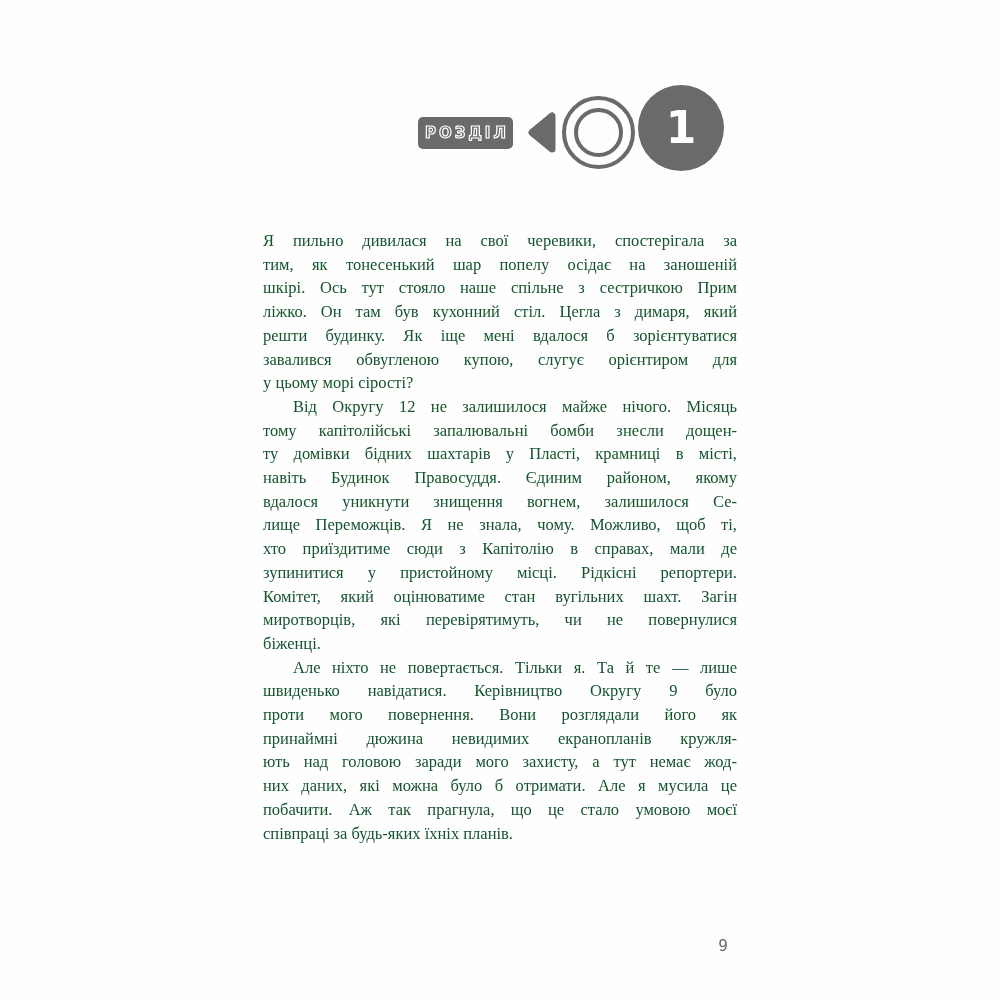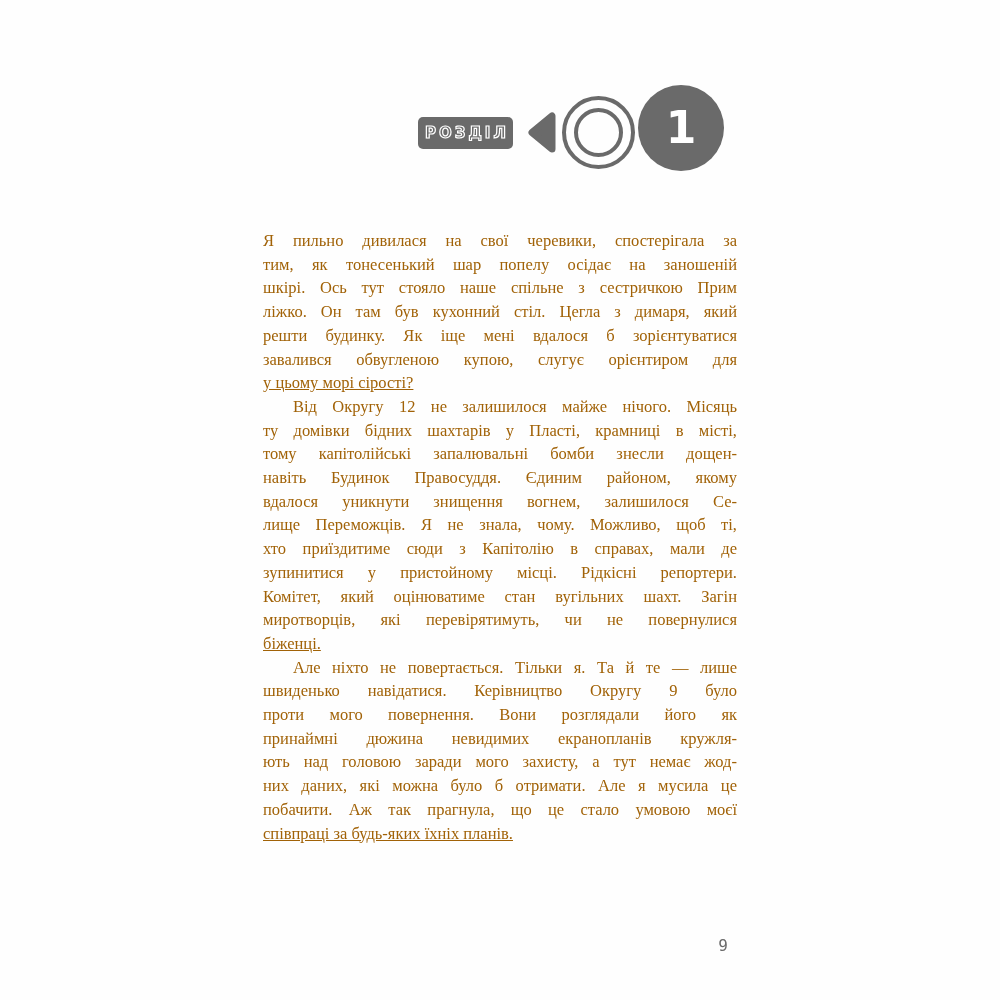--- a/index.html
+++ b/index.html
@@ -70,25 +70,25 @@
 
   
   .text-block {
     position: absolute;
     left: 263px; top: 229px;
     width: 474px;
   }
   .line {
     font-size: 16.5px;
     line-height: 23.7px;
-    color: #a16207;
+    color: #14532d;
     text-align: justify;
     text-align-last: justify;
   }
-  .line.last { text-align-last: auto; text-decoration: underline; }
+  .line.last { text-align-last: auto; }
   .line.indent { text-indent: 30px; }
 
   
   .folio {
     position: absolute;
     left: 703px; top: 936px;
     width: 40px;
     text-align: center;
     font-family: "DejaVu Sans Mono", monospace;
     font-size: 16px;
@@ -121,22 +121,22 @@
         <div class="line">Я пильно дивилася на свої черевики, спостерігала за</div>
         <div class="line">тим, як тонесенький шар попелу осідає на заношеній</div>
         <div class="line">шкірі. Ось тут стояло наше спільне з сестричкою Прим</div>
         <div class="line">ліжко. Он там був кухонний стіл. Цегла з димаря, який</div>
         <div class="line">решти будинку. Як іще мені вдалося б зорієнтуватися</div>
         <div class="line">завалився обвугленою купою, слугує орієнтиром для</div>
         <div class="line last">у цьому морі сірості?</div>
       </div>
       <div>
         <div class="line indent">Від Округу 12 не залишилося майже нічого. Місяць</div>
+        <div class="line">тому капітолійські запалювальні бомби знесли дощен-</div>
         <div class="line">ту домівки бідних шахтарів у Пласті, крамниці в місті,</div>
-        <div class="line">тому капітолійські запалювальні бомби знесли дощен-</div>
         <div class="line">навіть Будинок Правосуддя. Єдиним районом, якому</div>
         <div class="line">вдалося уникнути знищення вогнем, залишилося Се-</div>
         <div class="line">лище Переможців. Я не знала, чому. Можливо, щоб ті,</div>
         <div class="line">хто приїздитиме сюди з Капітолію в справах, мали де</div>
         <div class="line">зупинитися у пристойному місці. Рідкісні репортери.</div>
         <div class="line">Комітет, який оцінюватиме стан вугільних шахт. Загін</div>
         <div class="line">миротворців, які перевірятимуть, чи не повернулися</div>
         <div class="line last">біженці.</div>
       </div>
       <div>

